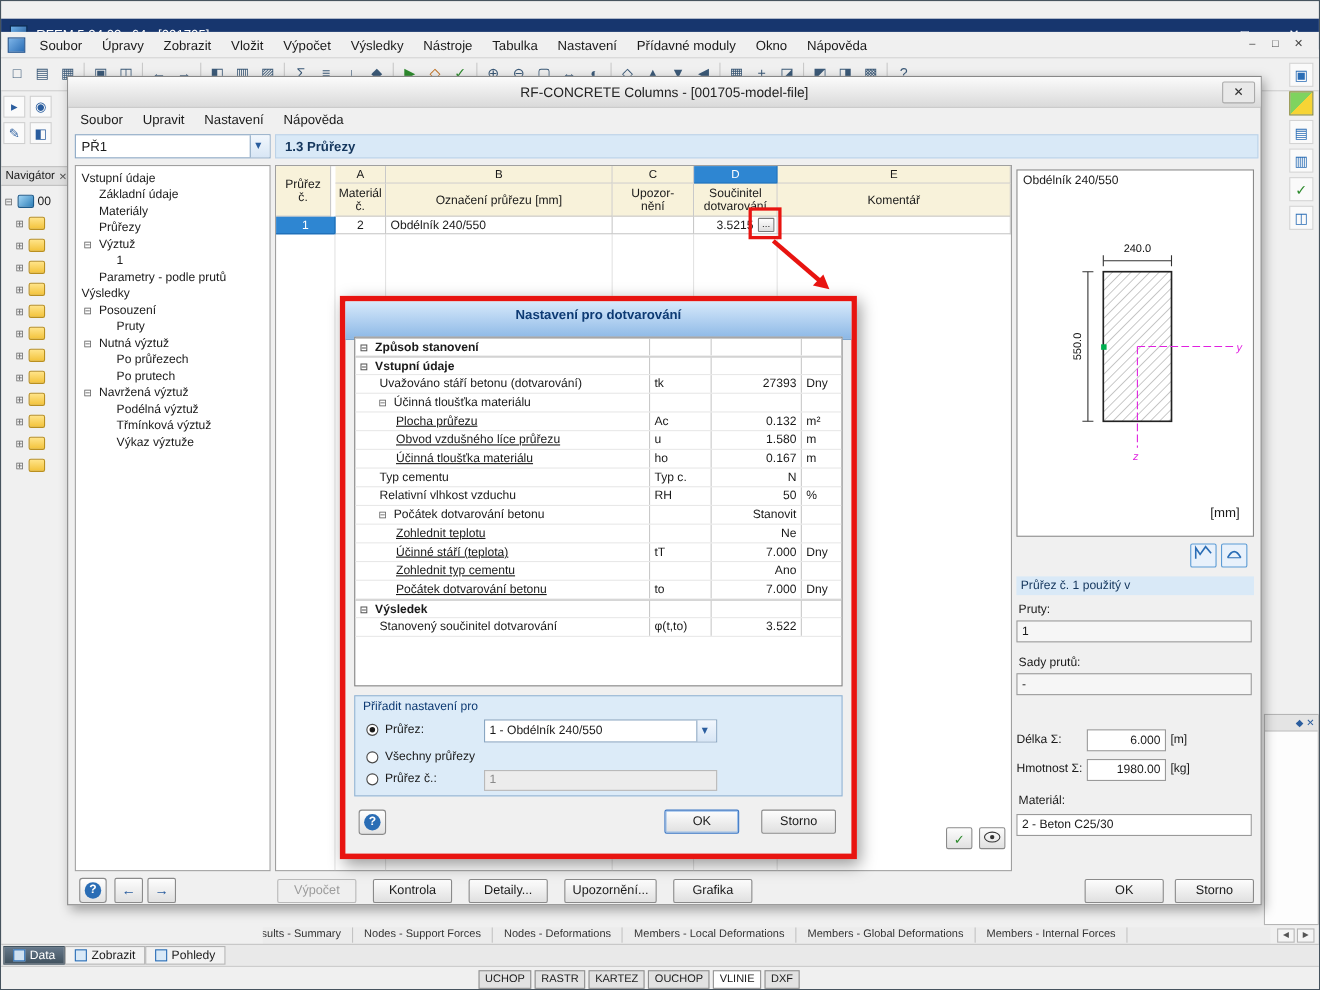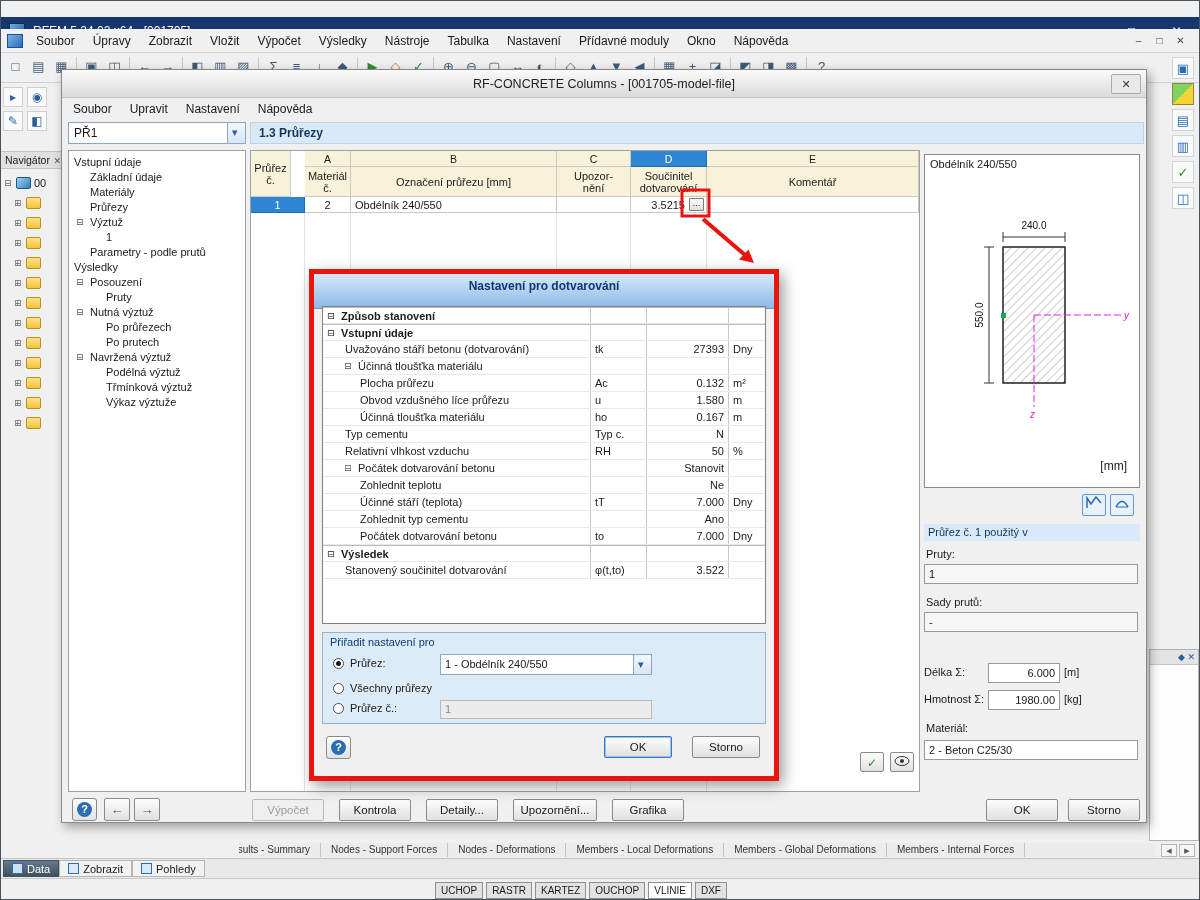--- a/index.html
+++ b/index.html
@@ -106,21 +106,21 @@
 .c-sym{width:56px;border-right:1px solid #c9c9c9;padding-left:4px;}
 .c-val{width:82px;border-right:1px solid #c9c9c9;text-align:right;padding-right:4px;}
 .c-unit{flex:1;padding-left:4px;}
 .cbox{position:absolute;top:0;font-size:9px;color:#555;}
 .crow.t-section .c-label{font-weight:bold;}
 .crow.t-section .cbox{left:4px;}
 .crow.t-section .lbl{margin-left:18px;}
 .crow.t-item.lv1 .lbl{margin-left:22px;}
 .crow.t-subsection .cbox{left:21px;}
 .crow.t-subsection .lbl{margin-left:35px;}
-.crow.t-item.lv2 .lbl{margin-left:37px;}
+.crow.t-item.lv2 .lbl{margin-left:37px;text-decoration:underline;}
 .cassign{position:absolute;left:8px;top:358px;width:444px;height:92px;background:#dcebf8;border:1px solid #95b4d2;}
 .atitle{position:absolute;left:7px;top:3px;font-size:11px;color:#0d3a73;}
 .aopt{position:absolute;left:10px;display:flex;align-items:center;font-size:11px;}
 .radio{width:11px;height:11px;border:1px solid #4a4a4a;border-radius:50%;background:#fff;margin-right:6px;position:relative;flex:0 0 auto;}
 .radio.sel::after{content:"";position:absolute;left:2px;top:2px;width:5px;height:5px;border-radius:50%;background:#1a1a1a;}
 .ccombo{position:absolute;left:117px;top:21px;width:212px;height:21px;background:#fff;border:1px solid #89a6c2;font-size:11px;line-height:19px;padding-left:4px;}
 .cdis{position:absolute;left:117px;top:67px;width:212px;height:19px;background:#ececec;border:1px solid #b9b9b9;color:#8a8a8a;font-size:11px;line-height:17px;padding-left:4px;}
 
 .anno{position:absolute;left:0;top:0;z-index:60;pointer-events:none;}
 </style>
@@ -431,21 +431,21 @@
         
         <span>Třmínková výztuž</span>
       </div>
         <div class="trow lv2">
         
         <span>Výkaz výztuže</span>
       </div>
       </div>
 
     <div class="mtable">
-      <div class="tc hdr" style="left:0;top:0;width:40px;height:46px;">
+      <div class="tc hdr" style="left:0;top:0;width:50px;height:46px;">
         <span>Průřez</span>
           <span>č.</span>
       </div>
       <div class="tc hdr lett" style="left:54px;top:0;width:46px;height:16px;">A</div>
       <div class="tc hdr lett" style="left:100px;top:0;width:206px;height:16px;">B</div>
       <div class="tc hdr lett" style="left:306px;top:0;width:74px;height:16px;">C</div>
       <div class="tc hdr lett selblue" style="left:380px;top:0;width:76px;height:16px;">D</div>
       <div class="tc hdr lett" style="left:456px;top:0;width:212px;height:16px;">E</div>
       <div class="tc hdr" style="left:54px;top:16px;width:46px;height:30px;">
         <span>Materiál</span>

